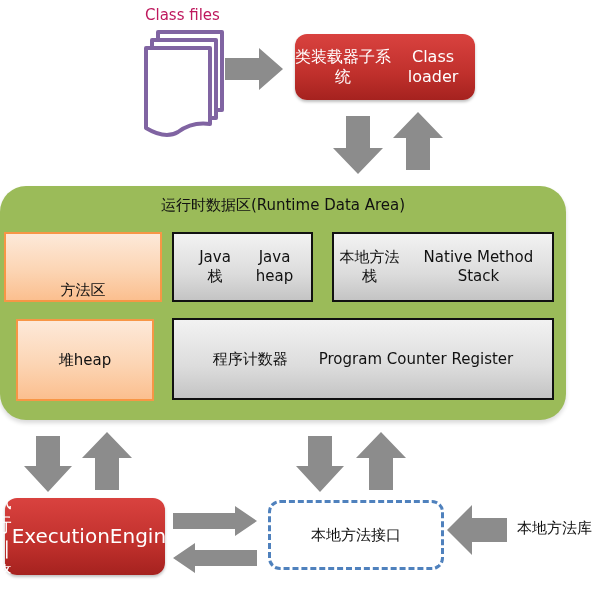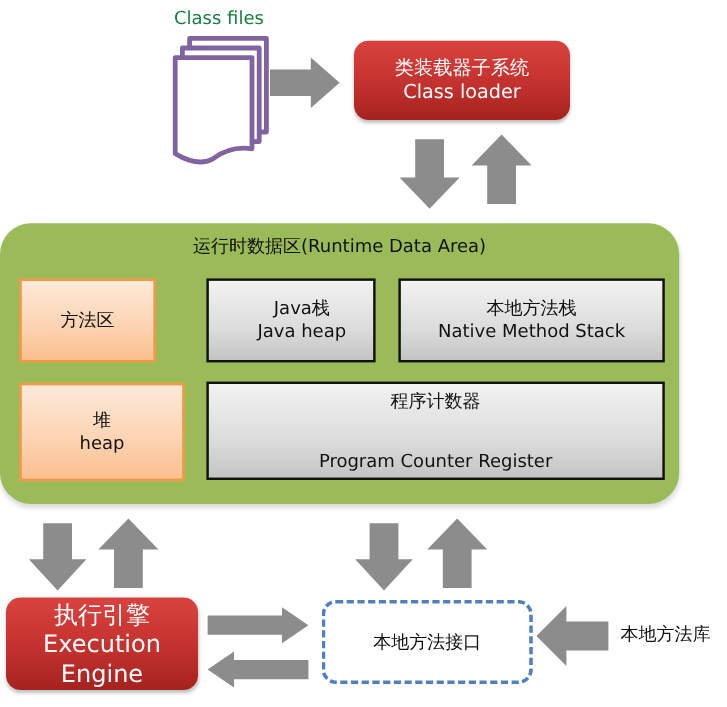--- a/index.html
+++ b/index.html
@@ -1,36 +1,36 @@
 <!DOCTYPE html>
 <html><head>
 <meta charset="utf-8">
 <style>
   html, body { margin:0; padding:0; background:#ffffff; }
   body { width:606px; height:589px; position:relative; overflow:hidden;
          font-family:"DejaVu Sans", "Liberation Sans", sans-serif; color:#111; }
   .abs { position:absolute; }
-  .center-text { display:flex; flex-direction:column; align-items:center; justify-content:center; text-align:center; line-height:1.25; }
-  .class-files-label { left:145px; top:6px; font-size:15px; color:#15803d; }
+  .center-text { display:flex; flex-direction:row; align-items:center; justify-content:center; text-align:center; line-height:1.25; }
+  .class-files-label { left:145px; top:6px; font-size:15px; color:#be185d; }
   .docs { left:140px; top:28px; width:90px; height:112px; }
   .red-box { border-radius:12px; color:#fff;
              background:linear-gradient(to bottom, #d9423f 0%, #c0302c 60%, #a5221f 100%);
              box-shadow:0 2px 3px rgba(0,0,0,0.25); font-size:16px; }
   .classloader { left:295px; top:34px; width:180px; height:66px; }
   .exec { left:5px; top:498px; width:160px; height:77px; font-size:20px; line-height:1.22; }
   .green-panel { left:0px; top:186px; width:566px; height:234px; background:#9bbb59;
                  border-radius:26px; box-shadow:0 3px 4px rgba(0,0,0,0.15); }
   .rda-title { left:0; width:566px; top:196px; text-align:center; font-size:15px; color:#111; }
   .orange-box { border:2px solid #f79646;
                 background:linear-gradient(to bottom, #fde9d9 0%, #fcd5b4 55%, #fbbf8f 100%);
                 font-size:15px; color:#111; box-sizing:border-box; }
   .gray-box { border:2px solid #111;
               background:linear-gradient(to bottom, #f2f2f2 0%, #dcdcdc 60%, #c4c4c4 100%);
               font-size:15px; color:#111; box-sizing:border-box; }
-  .method-area { left:16px; top:232px; width:114px; height:70px; }
+  .method-area { left:4px; top:232px; width:158px; height:70px;align-items:flex-end; }
   .heap { left:16px; top:319px; width:138px; height:82px; }
   .java-stack { left:172px; top:232px; width:141px; height:70px;padding-left:18px; }
   .native-stack { left:332px; top:232px; width:222px; height:70px; }
   .pc-register { left:172px; top:318px; width:382px; height:82px;gap:31px; }
   .native-iface { left:268px; top:500px; width:176px; height:70px; box-sizing:border-box;
                   border:3px dashed #4f81bd; border-radius:12px; background:#fff;
                   font-size:15px; color:#111; }
   .lib-label { left:517px; top:519px; font-size:15px; color:#111; }
   svg.arrow { position:absolute; overflow:visible; }
   svg.arrow polygon { fill:#8c8c8c; }

